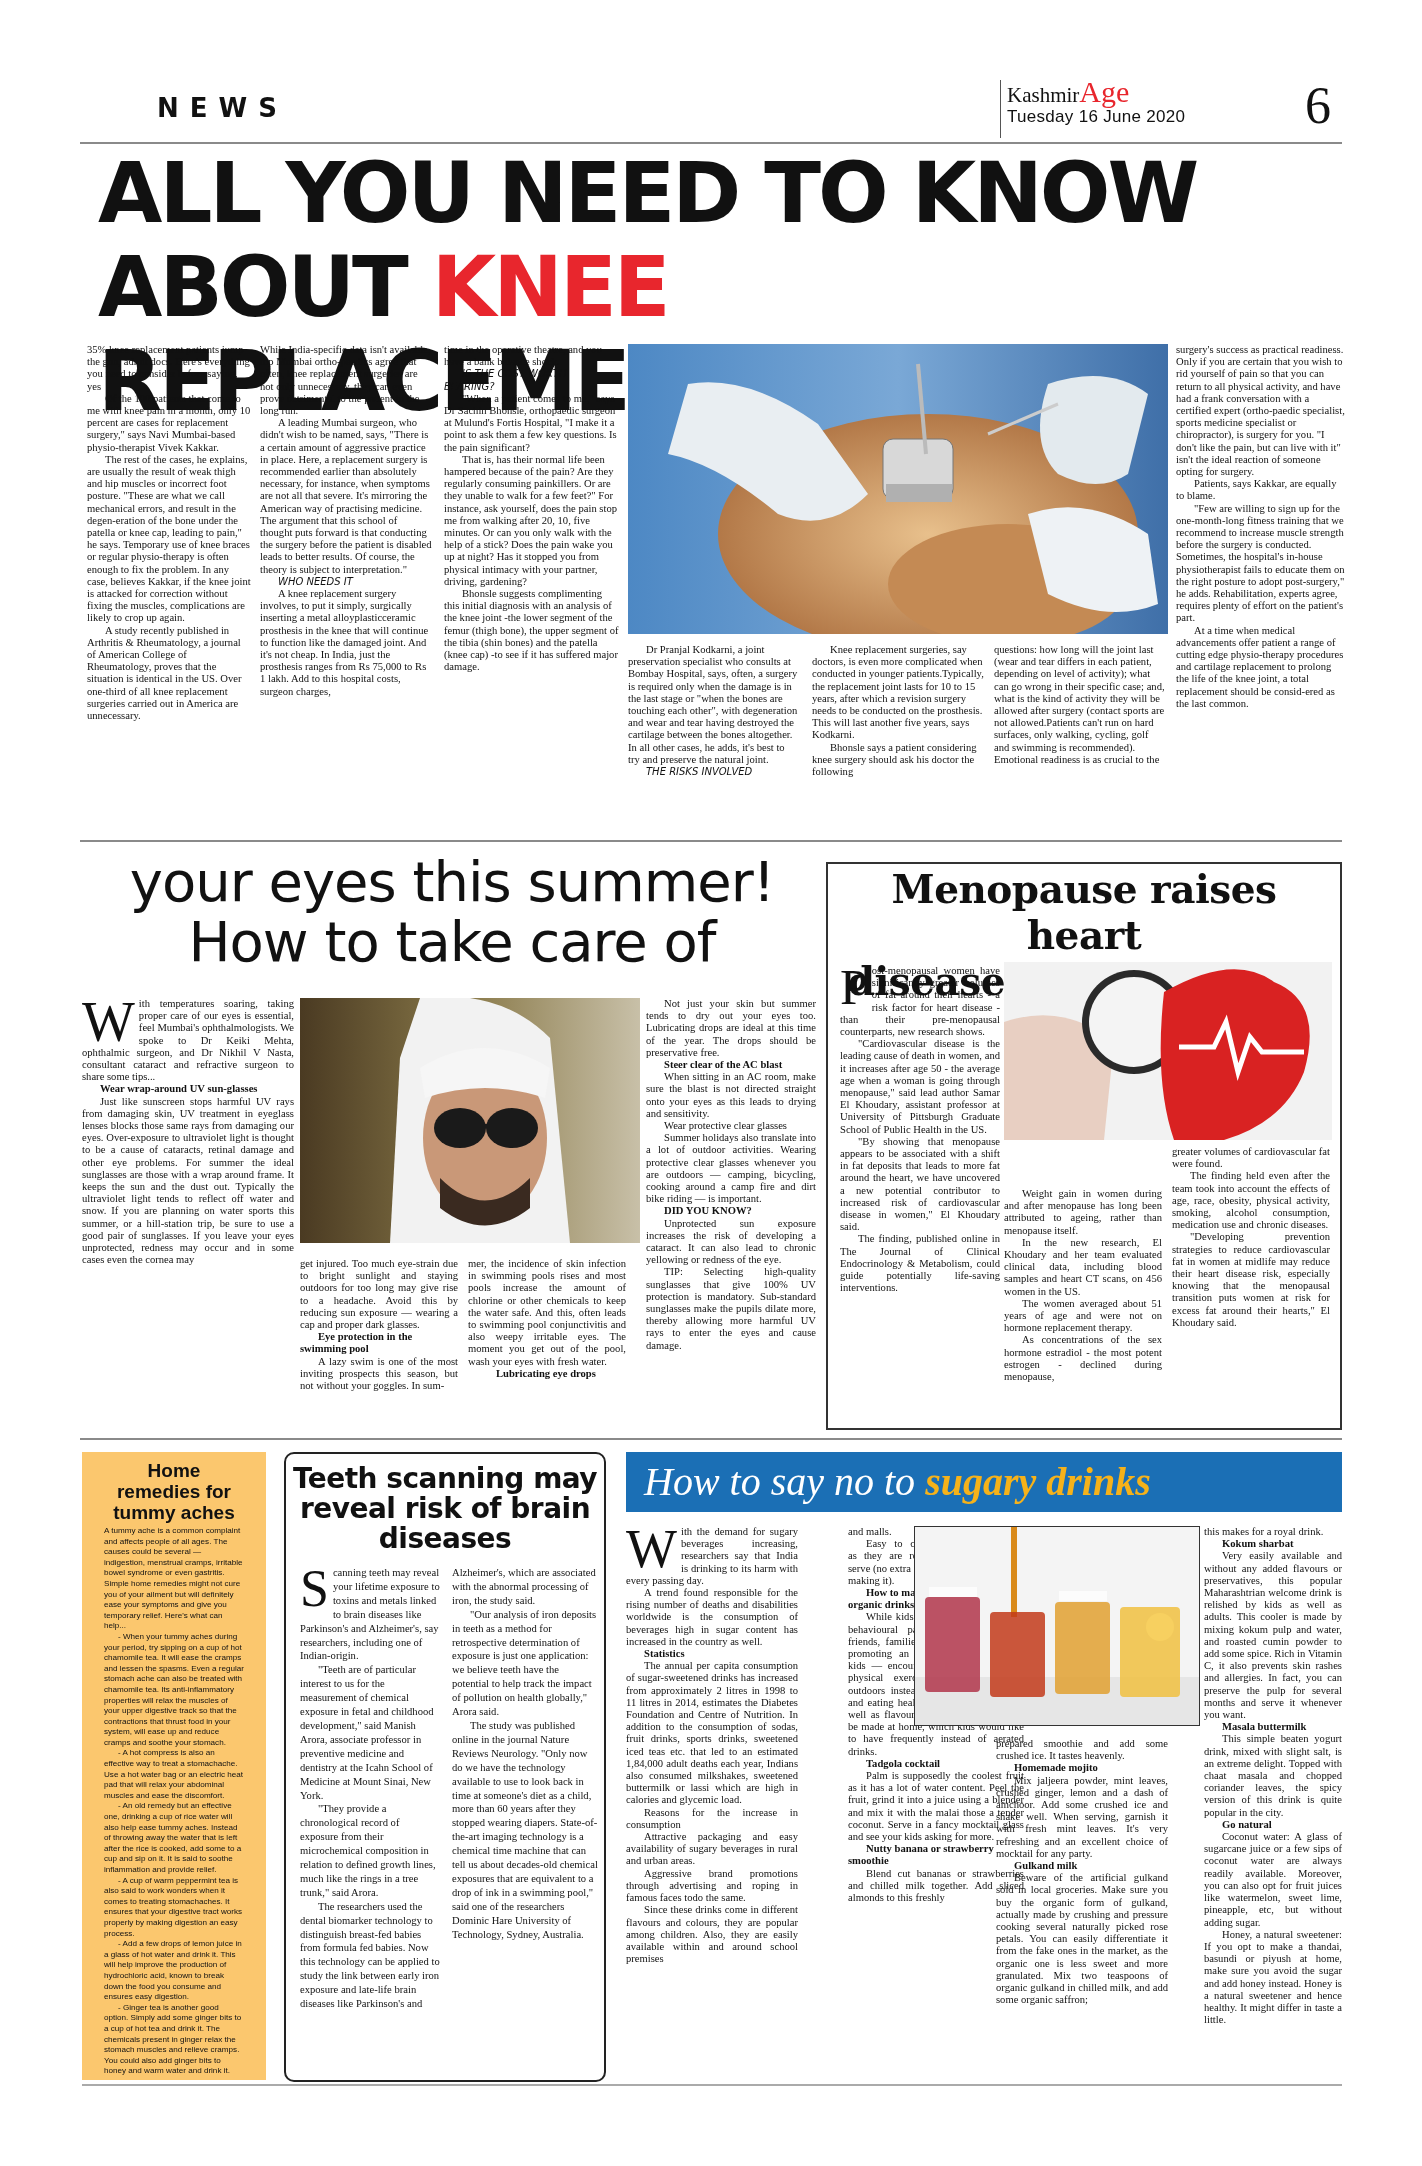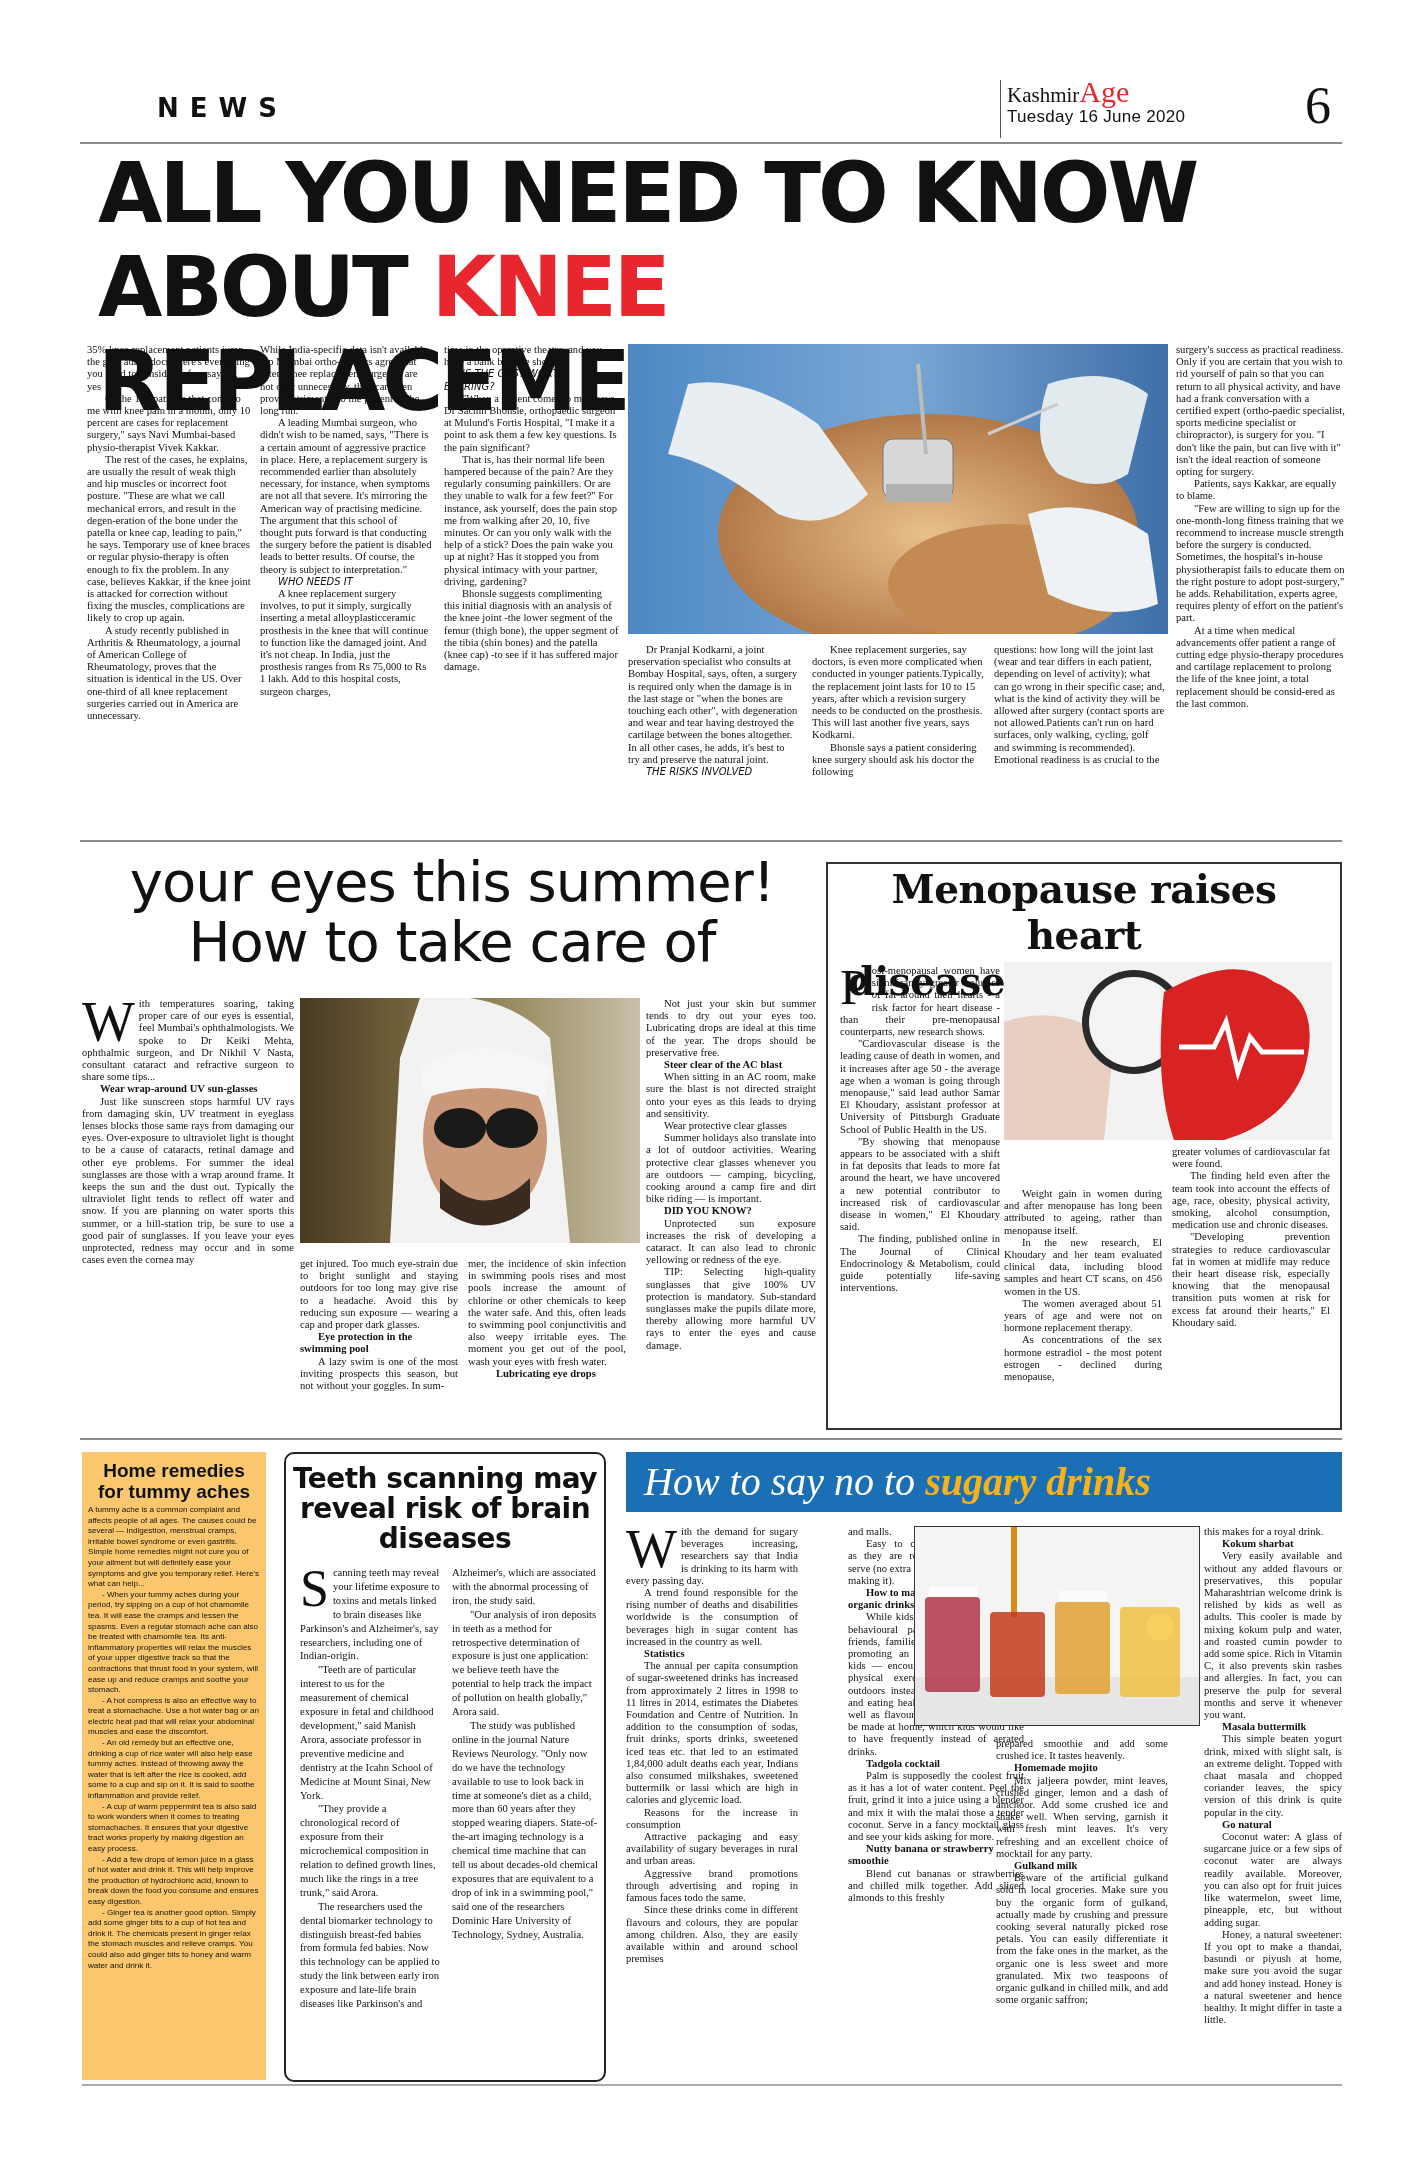--- a/index.html
+++ b/index.html
@@ -30,21 +30,21 @@
 
   
   .eyes-title { left: 82px; top: 852px; width: 740px; text-align: center; font-family: "DejaVu Sans", sans-serif; font-weight: normal; font-size: 56px; line-height: 60px; letter-spacing: -1px; }
   .dropcap { float: left; font-size: 56px; line-height: 44px; padding-right: 4px; margin-top: 2px; font-family: "Liberation Serif", serif; }
 
   
   .meno-box { left: 826px; top: 862px; width: 516px; height: 568px; border: 2px solid #333; }
   .meno-title { left: 836px; top: 866px; width: 496px; text-align: center; font-family: "DejaVu Serif", serif; font-weight: bold; font-size: 39px; line-height: 46px; letter-spacing: -0.5px; }
 
   
-  .tummy { left: 82px; top: 1452px; width: 184px; height: 628px; background: #fbc76e; padding: 8px 6px; }
+  .tummy { left: 82px; top: 1452px; width: 184px; height: 628px; background: #fbc76e; padding: 8px 22px; }
   .tummy h3 { font-family: "Liberation Sans", sans-serif; font-size: 19px; line-height: 21px; text-align: center; font-weight: bold; margin-bottom: 3px; }
   .tummy .t { font-family: "Liberation Sans", sans-serif; font-size: 8.1px; line-height: 10.6px; }
   .tummy .t p { text-indent: 14px; }
   .tummy .t p:first-child { text-indent: 0; }
 
   
   .teeth { left: 284px; top: 1452px; width: 322px; height: 630px; border: 2px solid #222; border-radius: 10px; }
   .teeth h3 { position: absolute; left: 0; top: 10px; width: 318px; text-align: center; font-family: "DejaVu Sans", sans-serif; font-weight: bold; font-size: 28px; line-height: 30px; letter-spacing: -0.5px; }
 
   

